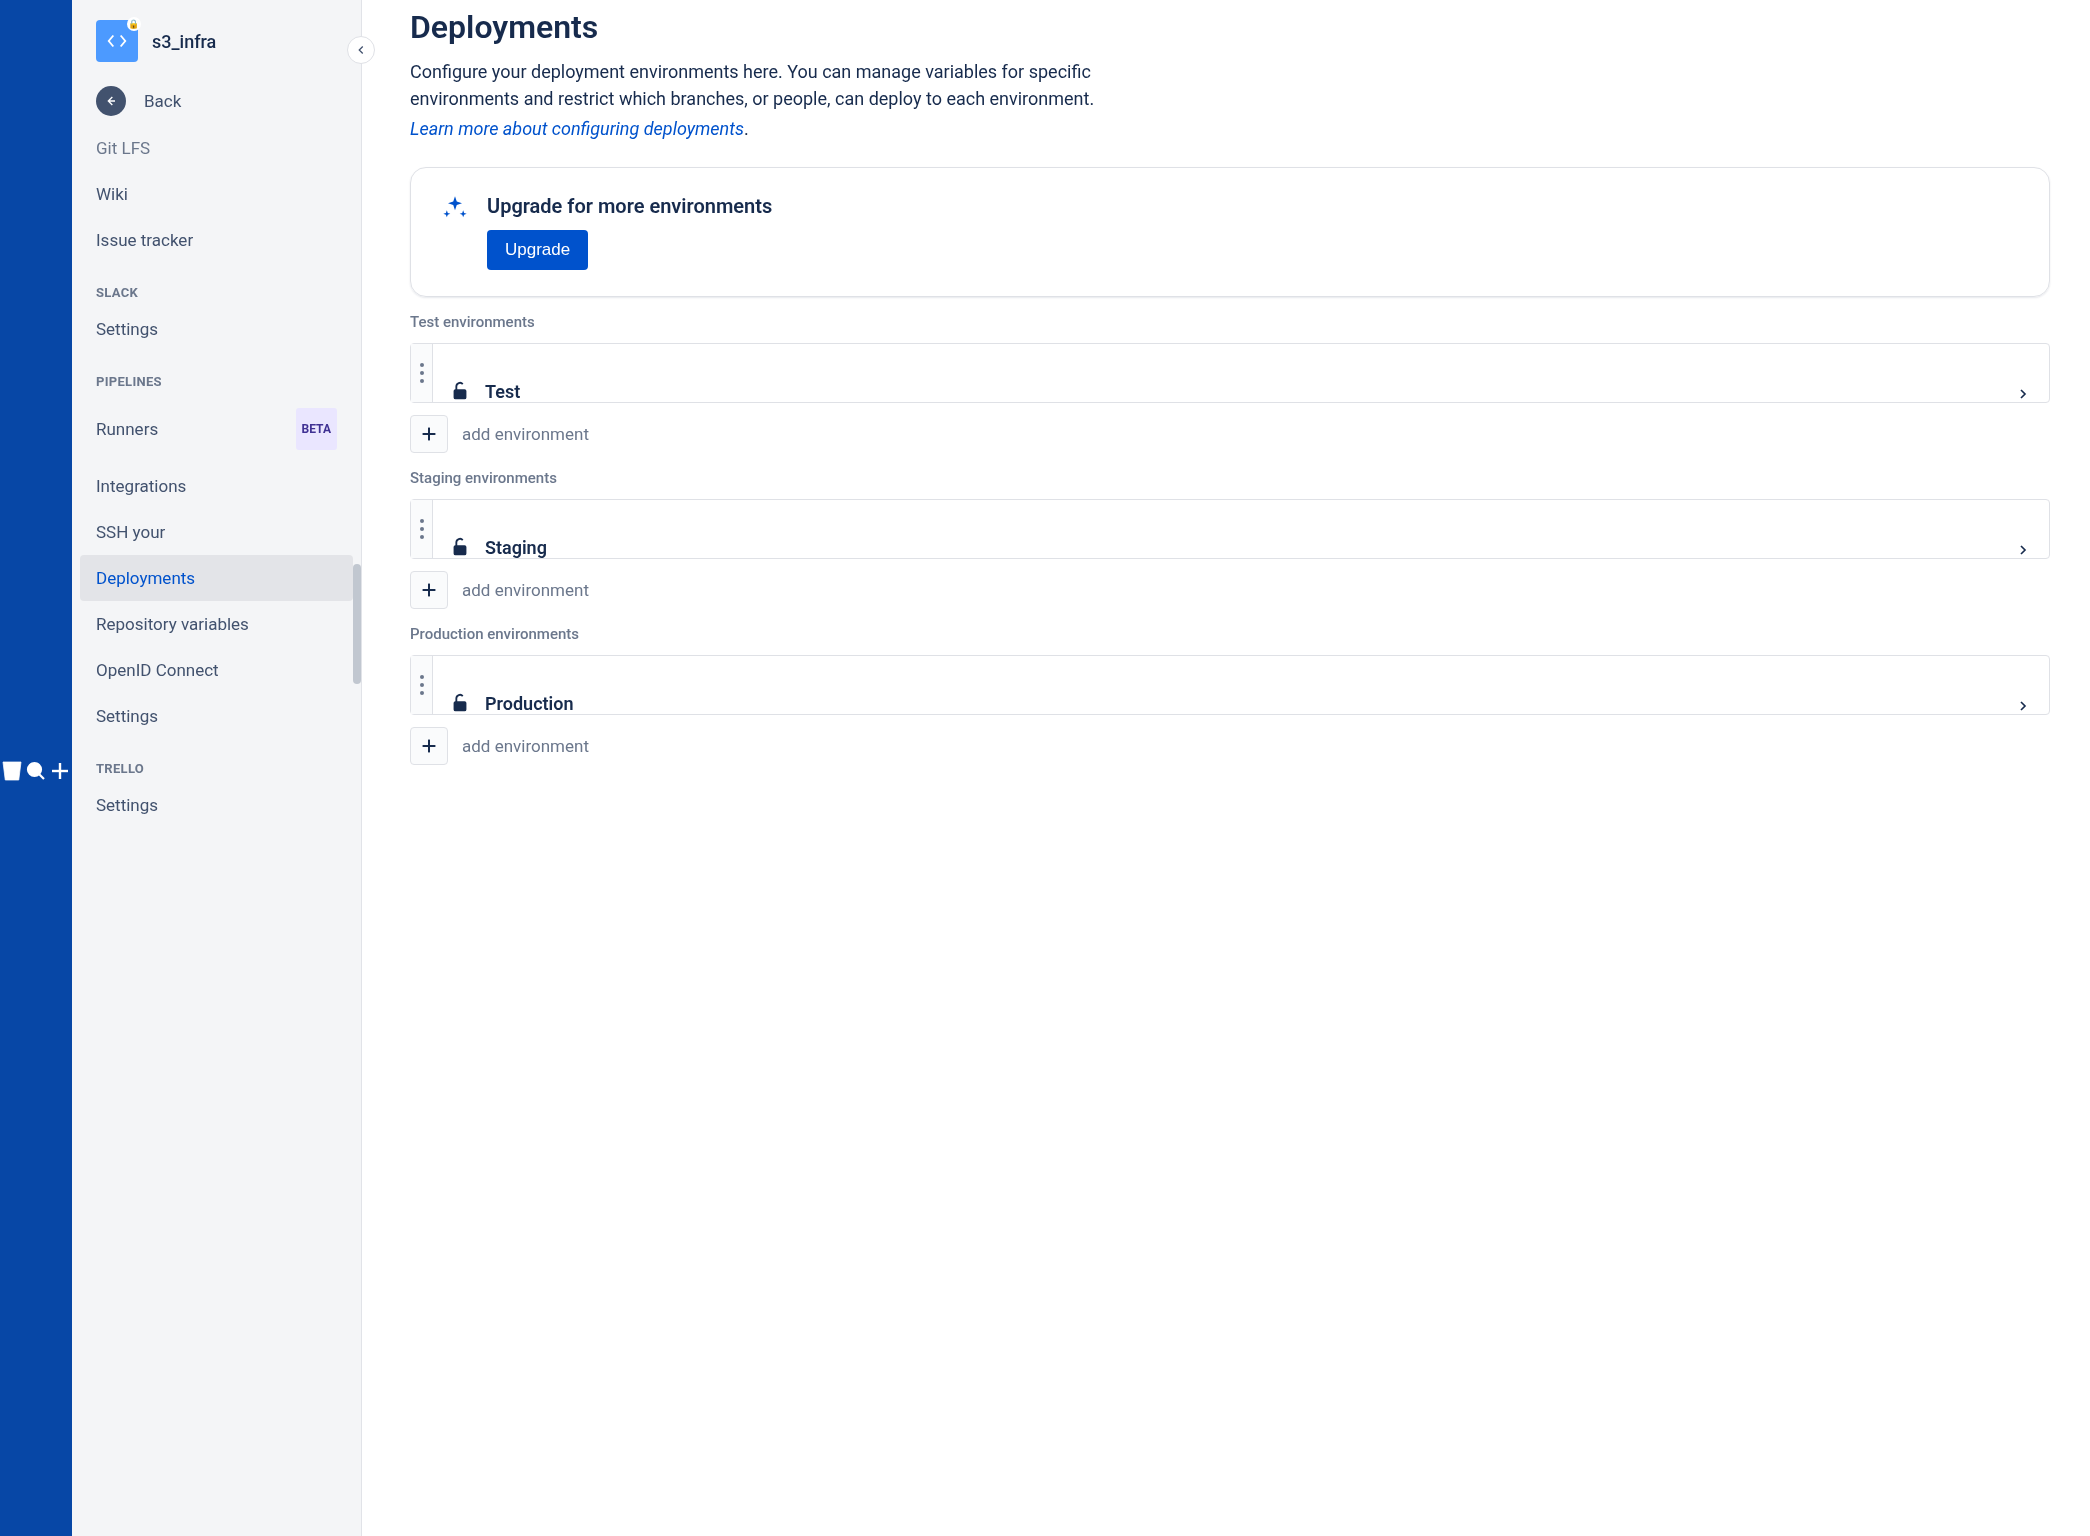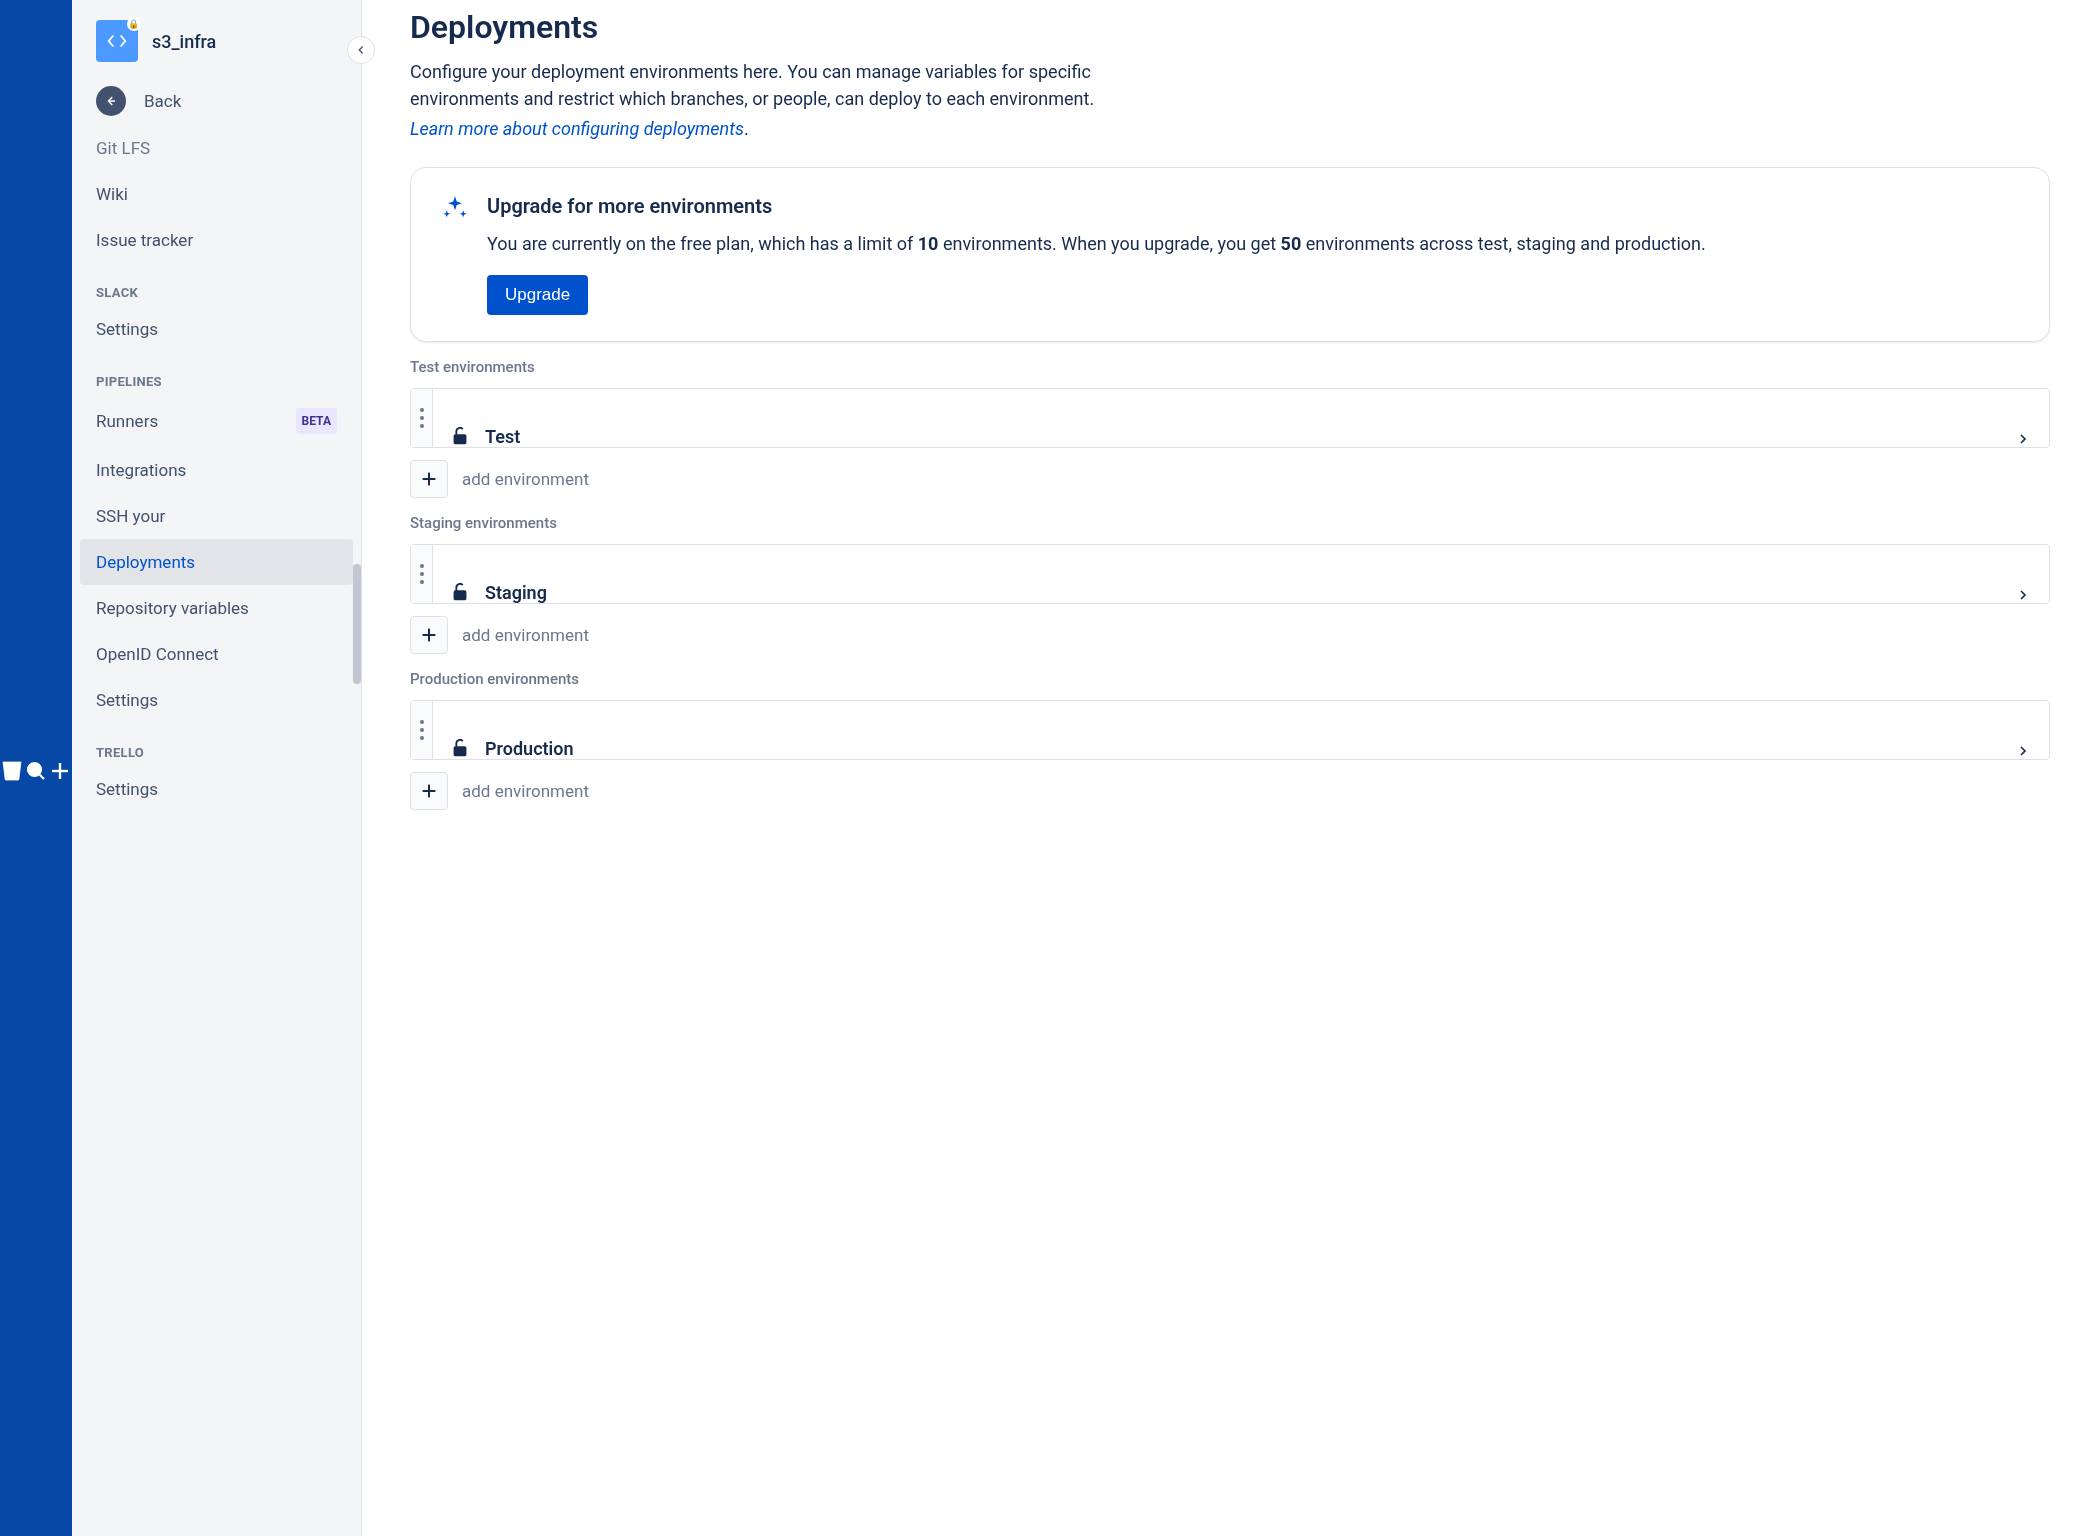--- a/index.html
+++ b/index.html
@@ -23,21 +23,21 @@
     .repo-name { margin-left: 14px; font-size: 18px; font-weight: 500; color: #172B4D; }
     .back-row { display: flex; align-items: center; padding: 12px 16px 18px 24px; cursor: pointer; }
     .back-circle { width: 30px; height: 30px; background: #42526E; border-radius: 50%; display: flex; align-items: center; justify-content: center; }
     .back-circle svg { width: 16px; height: 16px; fill: #fff; }
     .back-text { margin-left: 18px; font-size: 17px; color: #42526E; }
     .sidebar-scroll { flex: 1; overflow-y: auto; padding: 0 8px 20px 8px; position: relative; }
     .menu-group-label { font-size: 13px; font-weight: 700; color: #6B778C; padding: 22px 16px 6px 16px; letter-spacing: 0.3px; }
     .menu-item { padding: 13px 16px; font-size: 17px; color: #42526E; cursor: pointer; border-radius: 4px; display: flex; align-items: center; justify-content: space-between; }
     .menu-item.active { background: #E3E4E8; color: #0052CC; }
     .menu-item.partial { color: #6B778C; padding-top: 4px; }
-    .badge { background: #EAE6FF; color: #403294; font-size: 12px; font-weight: 700; padding: 6px 6px; border-radius: 3px; }
+    .badge { background: #EAE6FF; color: #403294; font-size: 12px; font-weight: 700; padding: 14px 6px; border-radius: 3px; }
     .collapse-btn { position: absolute; top: 36px; right: -14px; width: 28px; height: 28px; background: #fff; border: 1px solid #DFE1E6; border-radius: 50%; display: flex; align-items: center; justify-content: center; cursor: pointer; z-index: 10; }
     .collapse-btn svg { width: 14px; height: 14px; fill: #42526E; }
     .sidebar-scrollbar { position: absolute; right: 0; top: 430px; width: 8px; height: 120px; background: #C1C7D0; border-radius: 4px; }
     
     
     .main { flex: 1; overflow-y: auto; padding: 0 40px 40px 48px; background: #fff; }
     .page-title { font-size: 32px; font-weight: 600; color: #172B4D; margin-top: 8px; margin-bottom: 12px; }
     .page-desc { font-size: 18px; color: #172B4D; line-height: 1.5; max-width: 720px; }
     .page-link { color: #0052CC; font-size: 18px; text-decoration: none; display: inline-block; margin-top: 6px; font-style: italic; }
     
@@ -167,23 +167,20 @@
     </div>
 
     <div class="upgrade-card">
       <div class="upgrade-icon">
         <svg viewBox="0 0 24 24">
             <path d="M12 2l1.5 4.5L18 8l-4.5 1.5L12 14l-1.5-4.5L6 8l4.5-1.5L12 2zM19 14l.8 2.2L22 17l-2.2.8L19 20l-.8-2.2L16 17l2.2-.8L19 14zM5 14l.8 2.2L8 17l-2.2.8L5 20l-.8-2.2L2 17l2.2-.8L5 14z"></path>
           </svg>
       </div>
       <div>
         <div class="upgrade-title">Upgrade for more environments</div>
-        <div class="upgrade-text">
-          <span>You are currently on the free plan, which has a limit of </span><b>10</b><span> environments. When you upgrade, you get </span><b>50</b><span> environments across test, staging and production.</span>
-        </div>
         <button class="upgrade-btn">Upgrade</button>
       </div>
     </div>
 
     <div class="env-section-label">Test environments</div>
     <div class="env-card">
       <div class="env-drag">
           <span></span>
           <span></span>
           <span></span>

